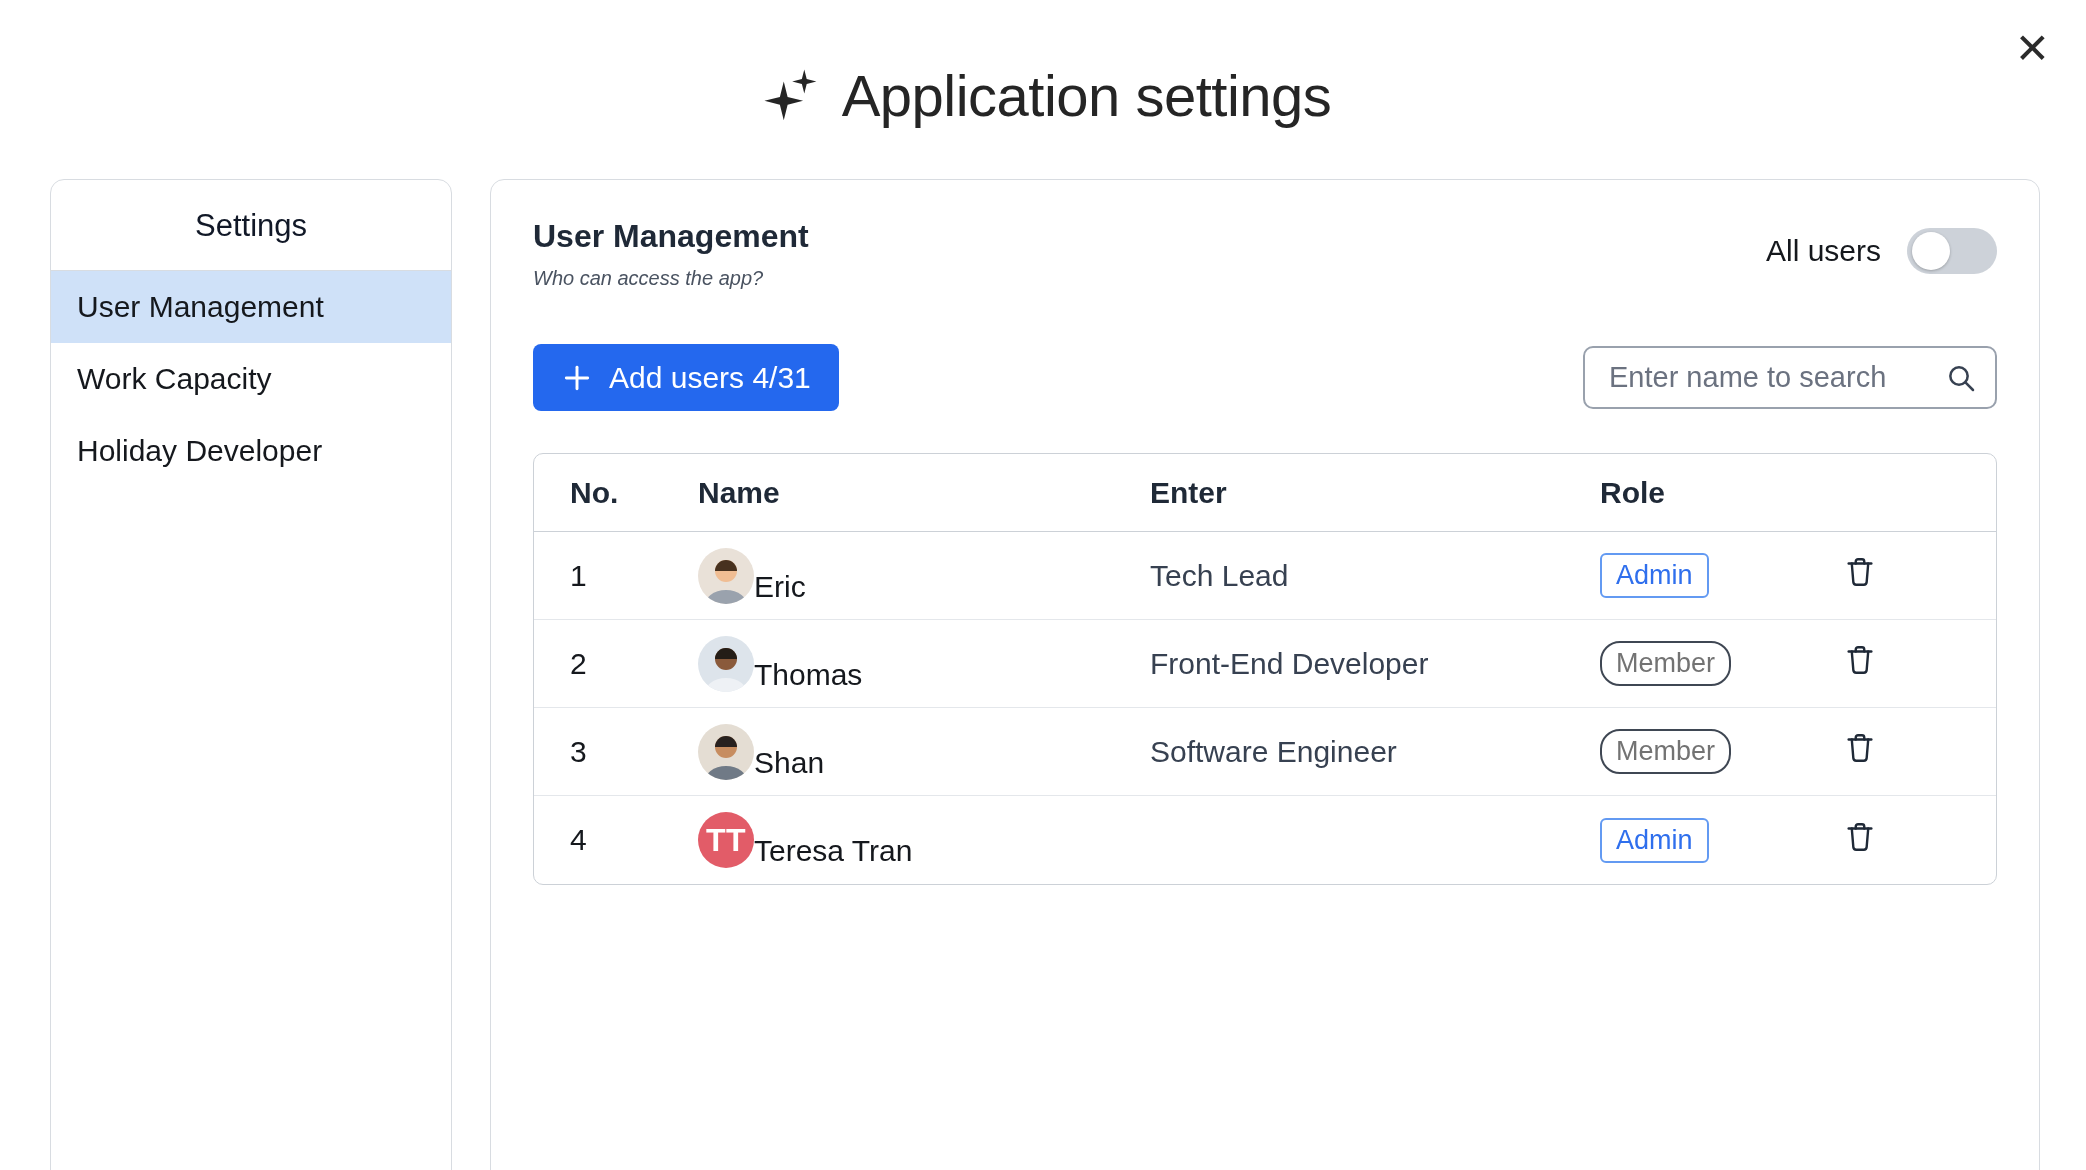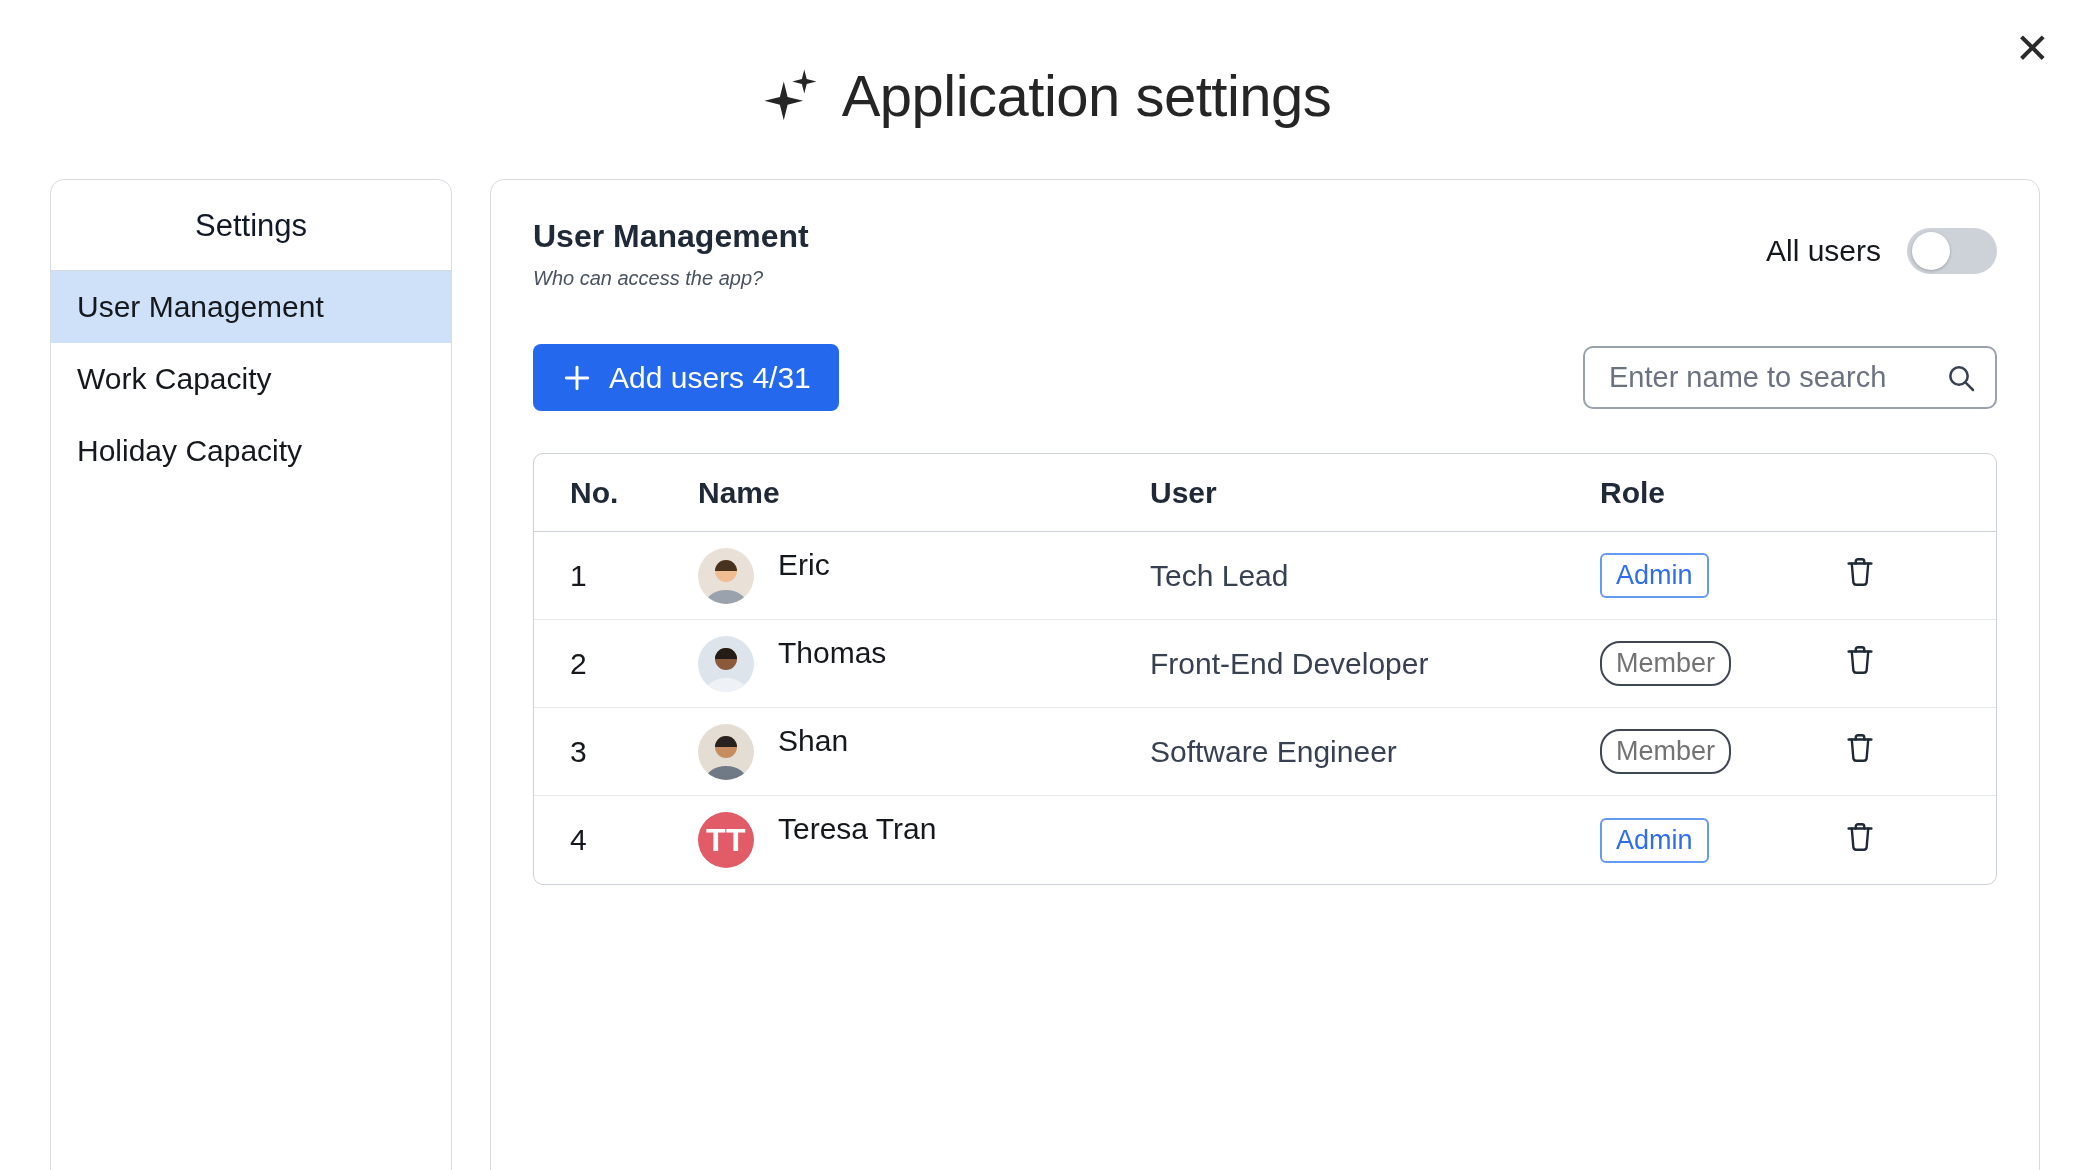--- a/index.html
+++ b/index.html
@@ -107,21 +107,21 @@
     padding-left: 36px;
   }
   .thead {
     height: 78px;
     font-size: 30px; font-weight: 700; color: #1f2937;
     border-bottom: 1px solid #ccd1d7;
   }
   .tbody-row { height: 88px; border-bottom: 1px solid #e4e7eb; font-size: 30px; }
   .tbody-row:last-child { border-bottom: none; }
   .cell-no { color: #15181d; }
-  .cell-name { display: flex; align-items: flex-start; gap: 24px; color: #15181d; }
+  .cell-name { display: flex; align-items: flex-end; color: #15181d; }
   .cell-title { color: #374151; }
   .avatar {
     width: 56px; height: 56px; border-radius: 50%;
     overflow: hidden; flex: 0 0 56px; display: inline-block;
   }
   .avatar svg { width: 56px; height: 56px; display: block; }
   .avatar-initials {
     width: 56px; height: 56px; border-radius: 50%;
     flex: 0 0 56px;
     display: flex; align-items: center; justify-content: center;
@@ -151,21 +151,21 @@
   </svg>
   <h1 class="app-title">Application settings</h1>
 </div>
 
 <div class="content">
 
   <div class="card sidebar">
     <div class="sidebar-heading">Settings</div>
     <div class="sidebar-item active">User Management</div>
     <div class="sidebar-item">Work Capacity</div>
-    <div class="sidebar-item">Holiday Capacity</div>
+    <div class="sidebar-item">Holiday Developer</div>
   </div>
 
   <div class="card main">
 
     <div class="main-header">
       <div>
         <div class="main-title">User Management</div>
         <div class="main-subtitle">Who can access the app?</div>
       </div>
       <div class="allusers-wrap">
@@ -191,21 +191,21 @@
           <circle cx="10.5" cy="10.5" r="6.5"></circle>
             <path d="M15.5 15.5 L21 21"></path>
         </svg>
       </div>
     </div>
 
     <div class="table">
       <div class="trow thead">
         <div>No.</div>
         <div>Name</div>
-        <div>User</div>
+        <div>Enter</div>
         <div>Role</div>
         <div></div>
       </div>
 
       <div class="trow tbody-row">
         <div class="cell-no">1</div>
         <div class="cell-name">
           <span class="avatar">
             <svg viewBox="0 0 56 56">
               <rect width="56" height="56" fill="#e9e1d8"></rect>

